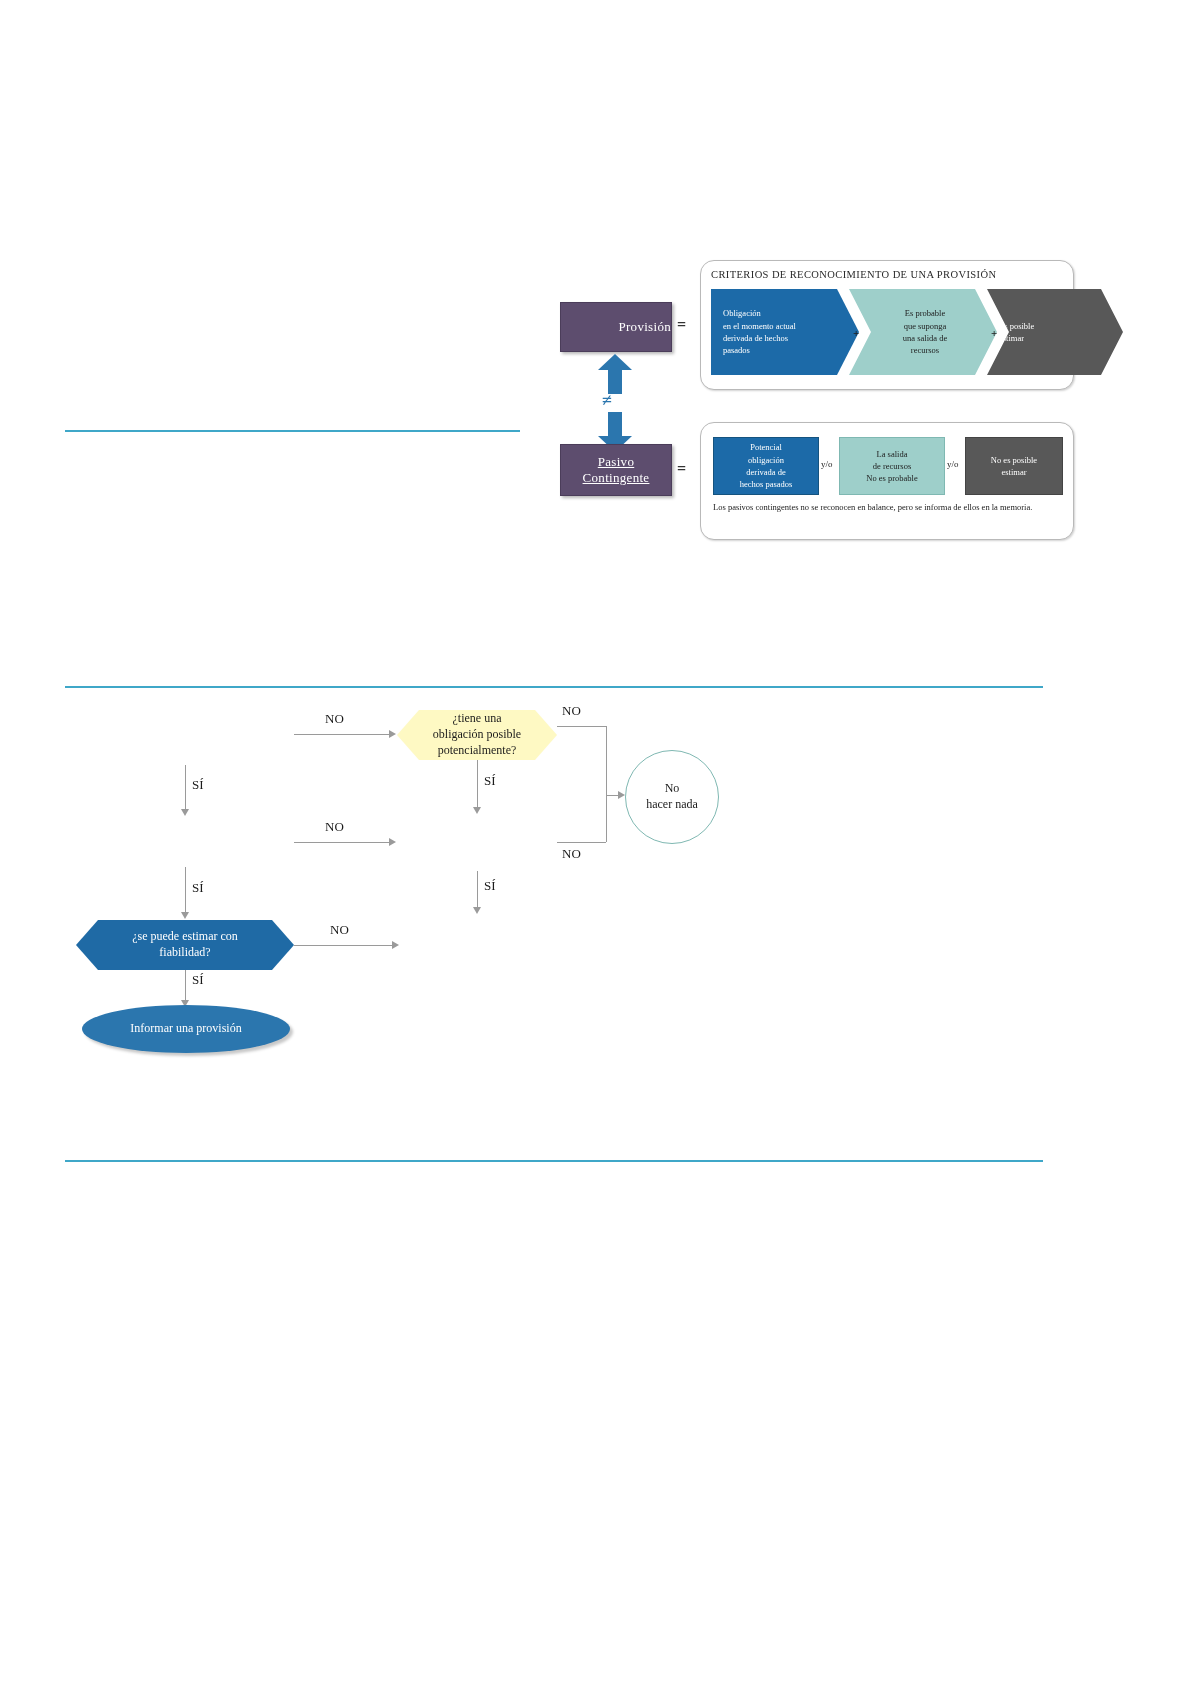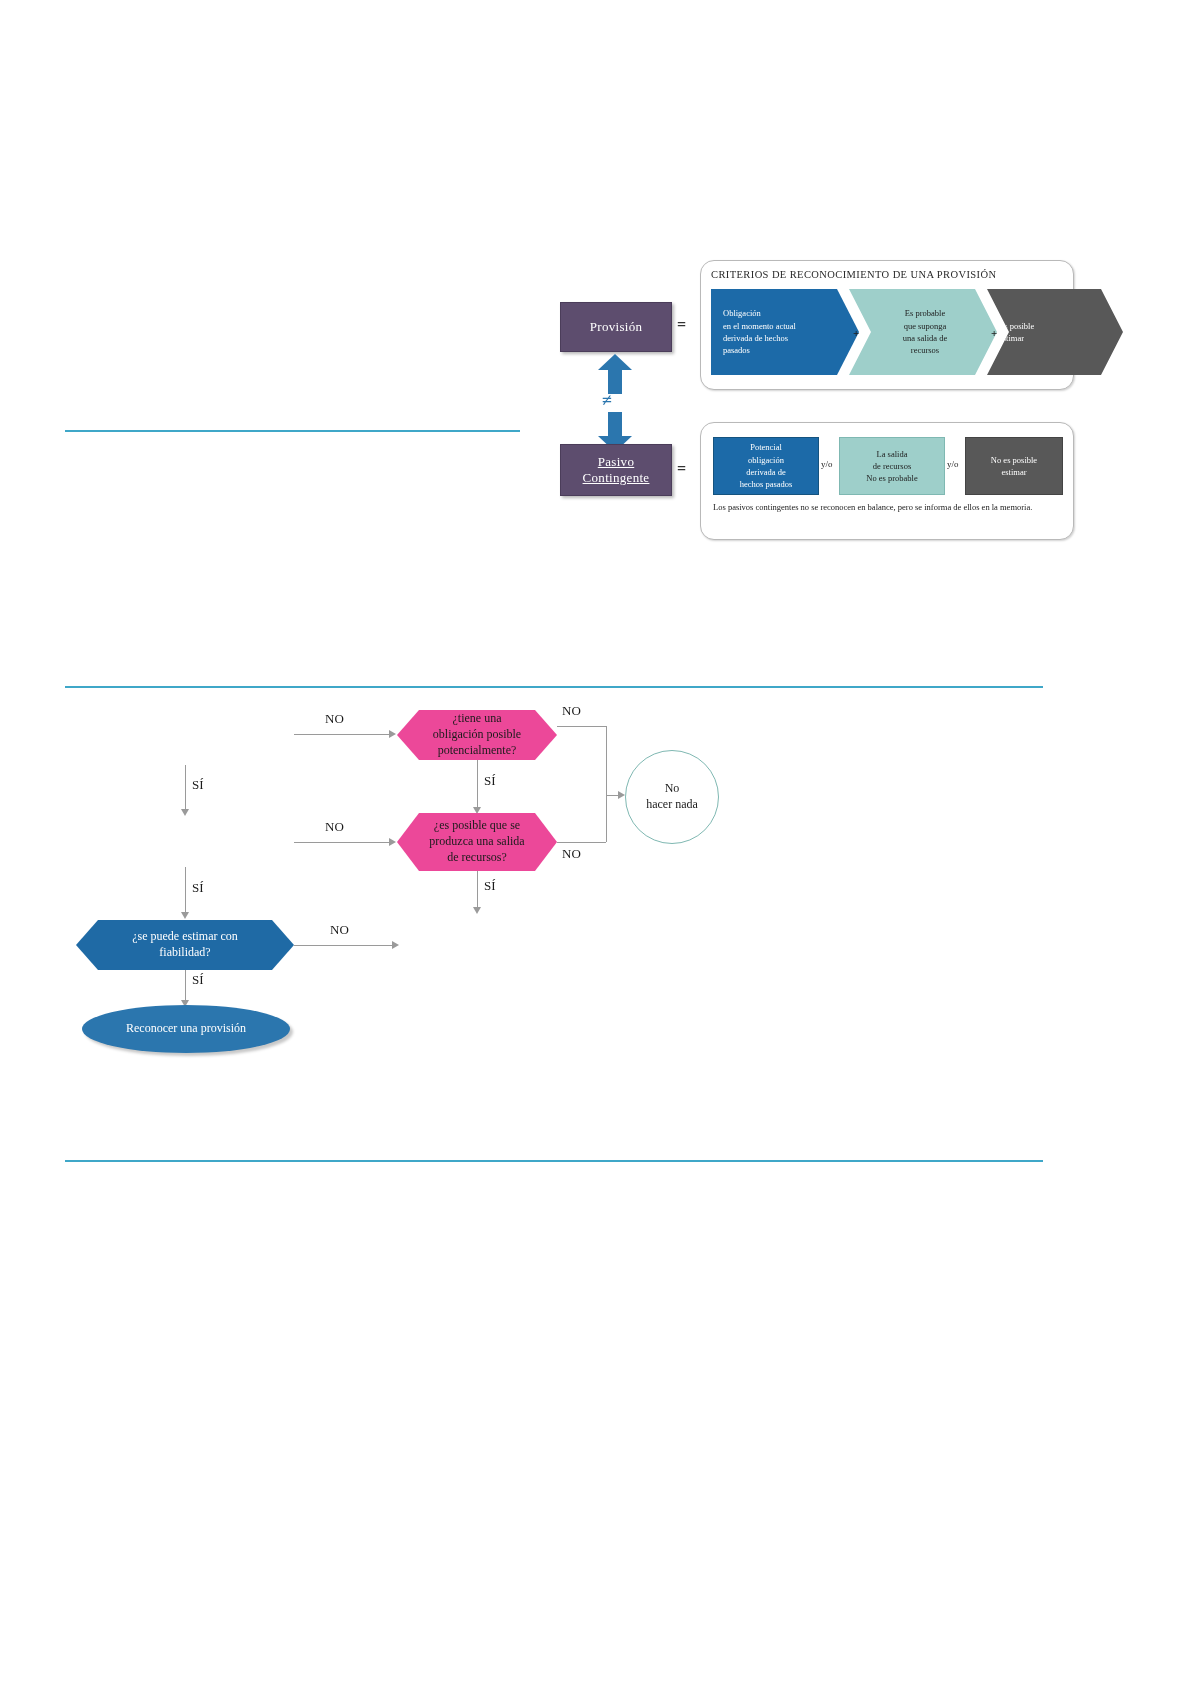--- a/index.html
+++ b/index.html
@@ -38,21 +38,21 @@
     color: #ffffff;
     display: flex;
     align-items: center;
     justify-content: center;
     text-align: center;
     line-height: 1.2;
     font-size: 13px;
     box-shadow: 2px 2px 3px rgba(0,0,0,0.28);
     letter-spacing: .3px;
   }
-  .purple-box.provision { left: 12px; top: 50px; width: 110px; height: 48px; }
+  .purple-box.provision { left: 12px; top: 50px; width: 110px; height: 48px; justify-content: flex-end; }
   .purple-box.pasivo    { left: 12px; top: 192px; width: 110px; height: 50px; text-decoration: underline; }
 
   
   .vert-arrow { position: absolute; width: 34px; height: 40px; }
   .vert-arrow .shaft {
     position: absolute; left: 10px; width: 14px; background: #2b76ae;
   }
   .vert-arrow .head {
     position: absolute; left: 0; width: 0; height: 0;
     border-left: 17px solid transparent;
@@ -149,21 +149,21 @@
     position: absolute;
     display: flex; align-items: center; justify-content: center;
     text-align: center;
     color: #ffffff;
     line-height: 1.32;
     box-sizing: border-box;
     padding: 0 30px;
     filter: drop-shadow(2px 2px 2px rgba(0,0,0,0.30));
   }
   .hex.blue  { background: #1f6aa5; }
-  .hex.green { background: #ec4899; color: #1b1b1b; }
+  .hex.green { background: #fef9c3; color: #1b1b1b; }
   .hex-shape { clip-path: polygon(22px 0, calc(100% - 22px) 0, 100% 50%, calc(100% - 22px) 100%, 22px 100%, 0 50%); }
 
   .h1 { left: 16px;  top: 8px;   width: 218px; height: 62px; font-size: 12px; }
   .h2 { left: 16px;  top: 122px; width: 218px; height: 50px; font-size: 12px; }
   .h3 { left: 16px;  top: 225px; width: 218px; height: 50px; font-size: 12px; }
   .h4 { left: 337px; top: 15px;  width: 160px; height: 50px; font-size: 12px; }
   .h5 { left: 337px; top: 118px; width: 160px; height: 58px; font-size: 12px; }
 
   .ellipse {
     position: absolute;
@@ -329,28 +329,25 @@
     <div class="ln v" style="left:417px; top:176px; height:38px;"></div>
     <div class="arrowhead ah-down" style="left:413px; top:212px;"></div>
     <div class="lbl" style="left:424px; top:183px;">SÍ</div>
 
     <div class="hex blue hex-shape h3">
       <span>¿se puede estimar con fiabilidad?</span>
     </div>
     <div class="hex green hex-shape h4">
       <span>¿tiene una obligación posible potencialmente?</span>
     </div>
-    <div class="hex green hex-shape h5">
-      <span>¿es posible que se produzca una salida de recursos?</span>
-    </div>
 
     <div class="circle-nada">
       <span style="white-space:pre-line">No
 hacer nada</span>
     </div>
 
 
     <div class="ellipse el-provision">
-      <span>Reconocer una provisión</span>
+      <span>Informar una provisión</span>
     </div>
   </div>
 
 </div>
 
 </body></html>

